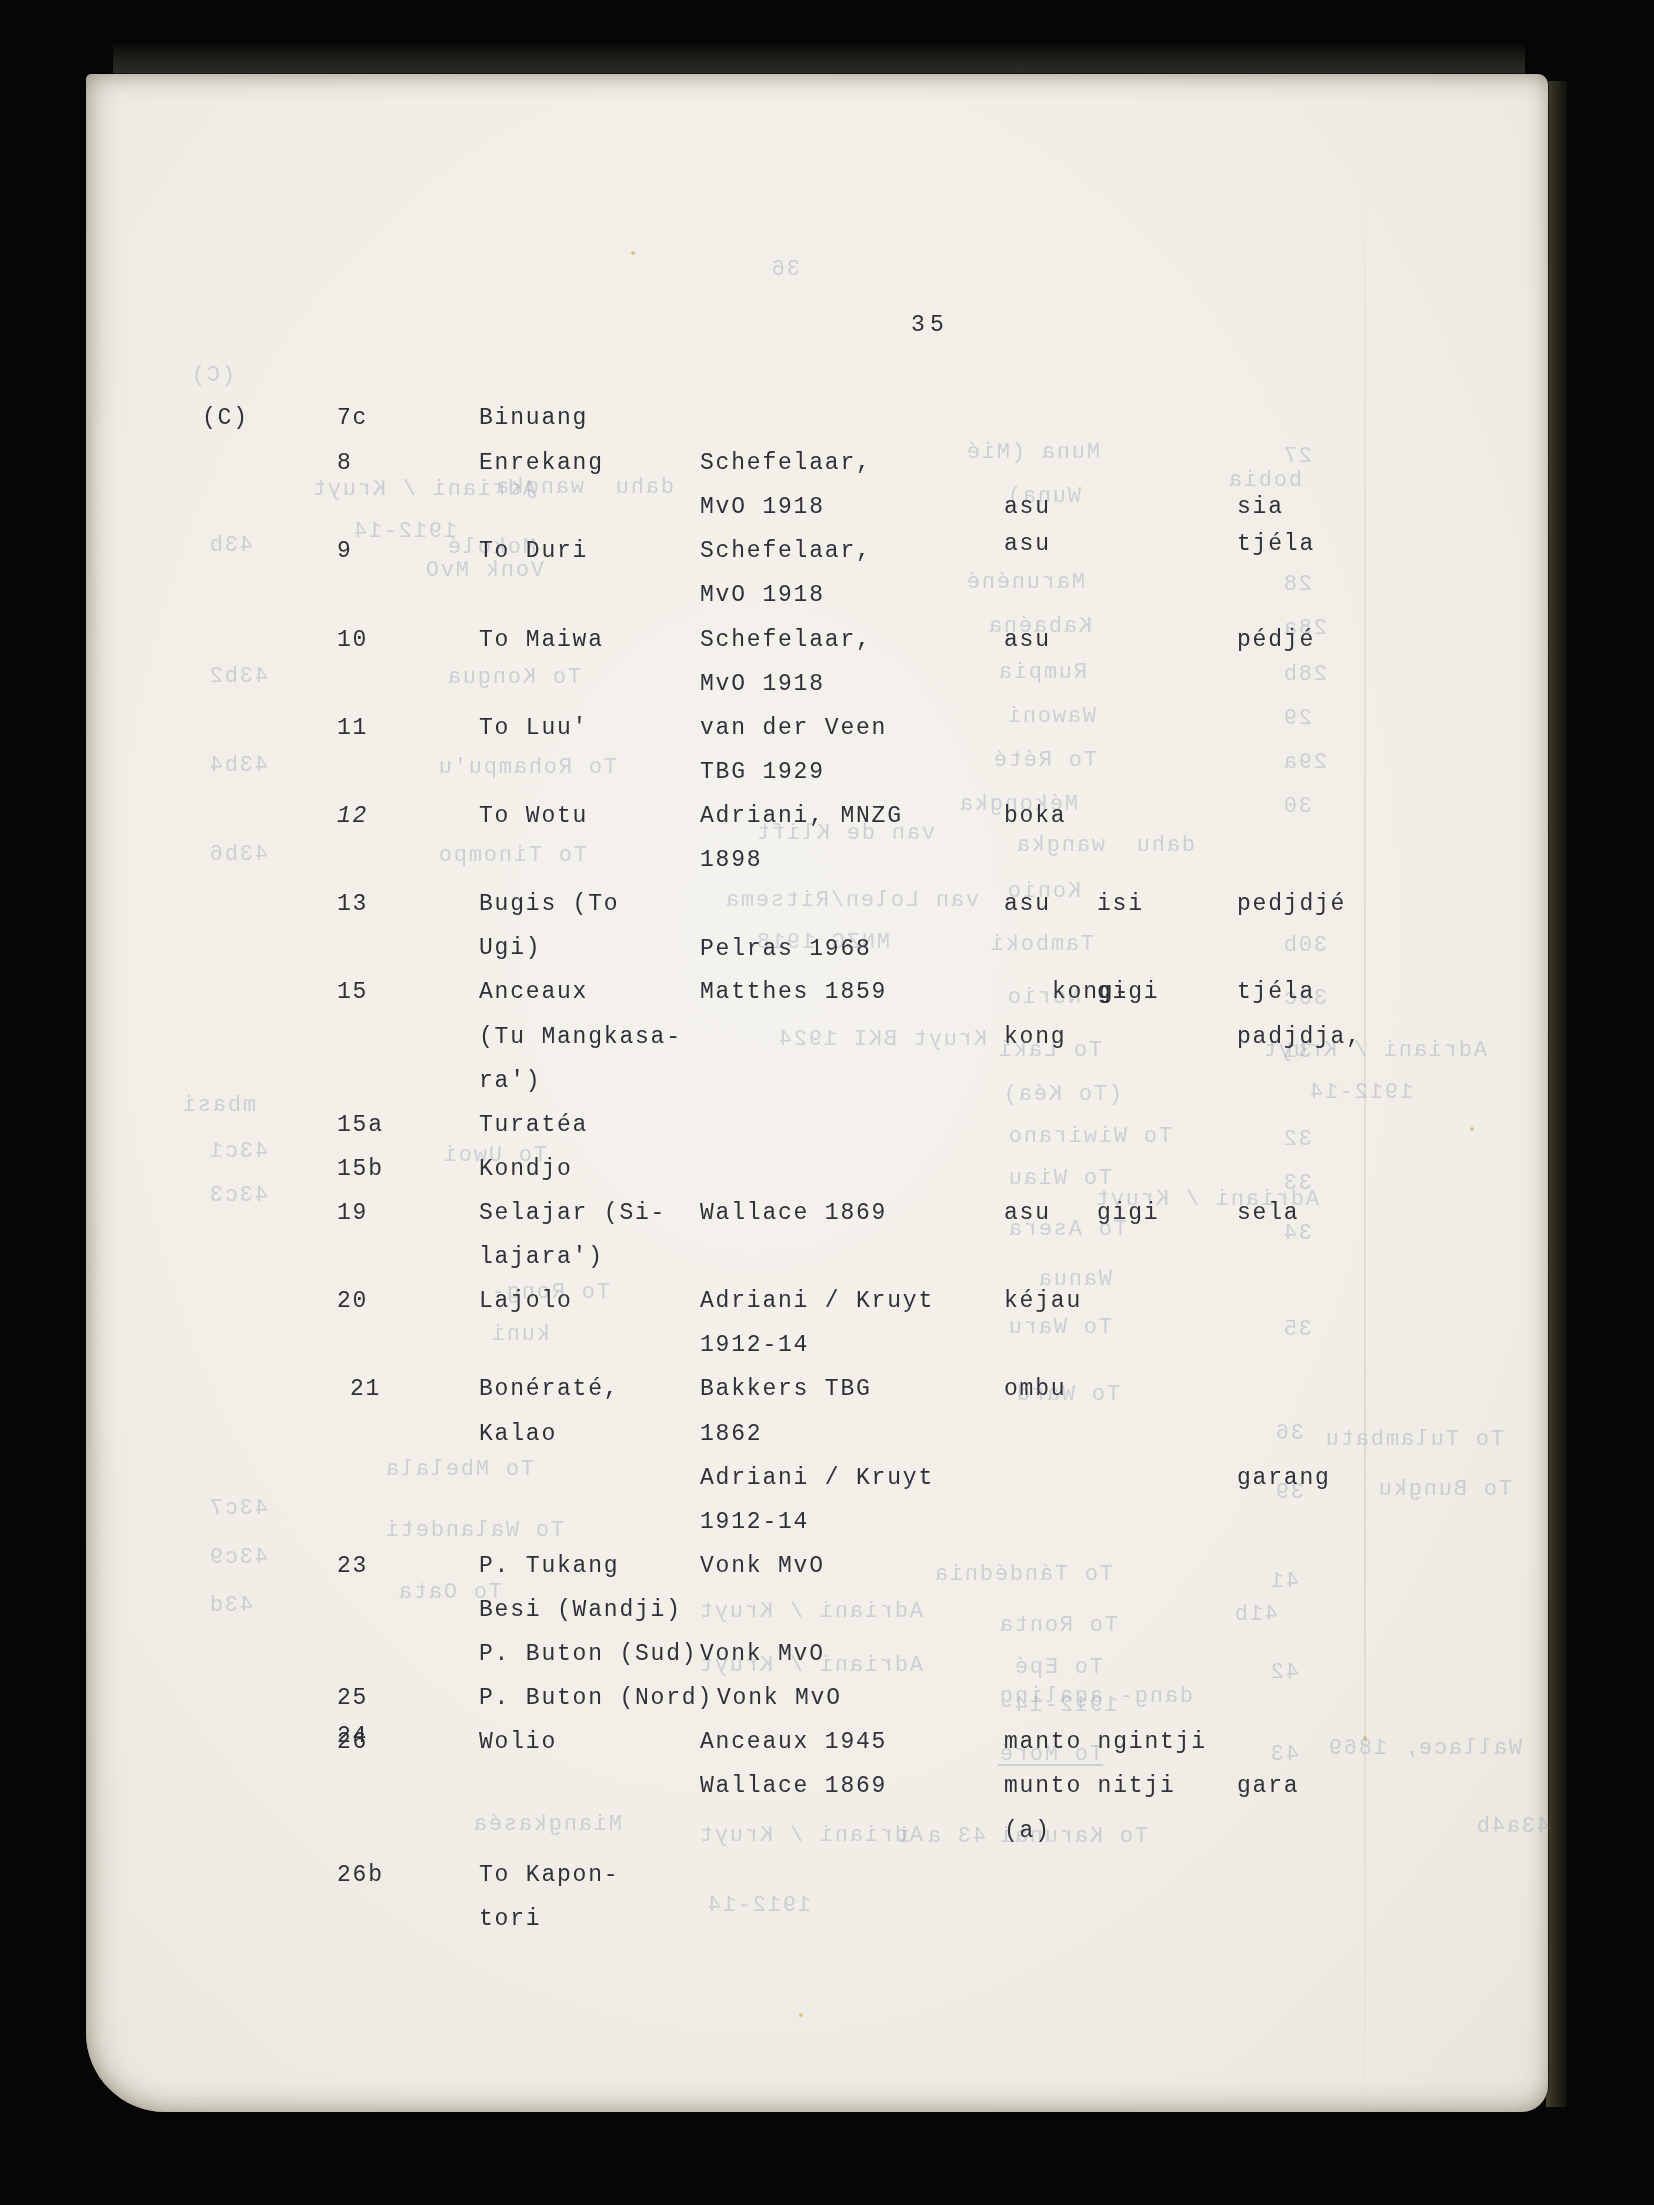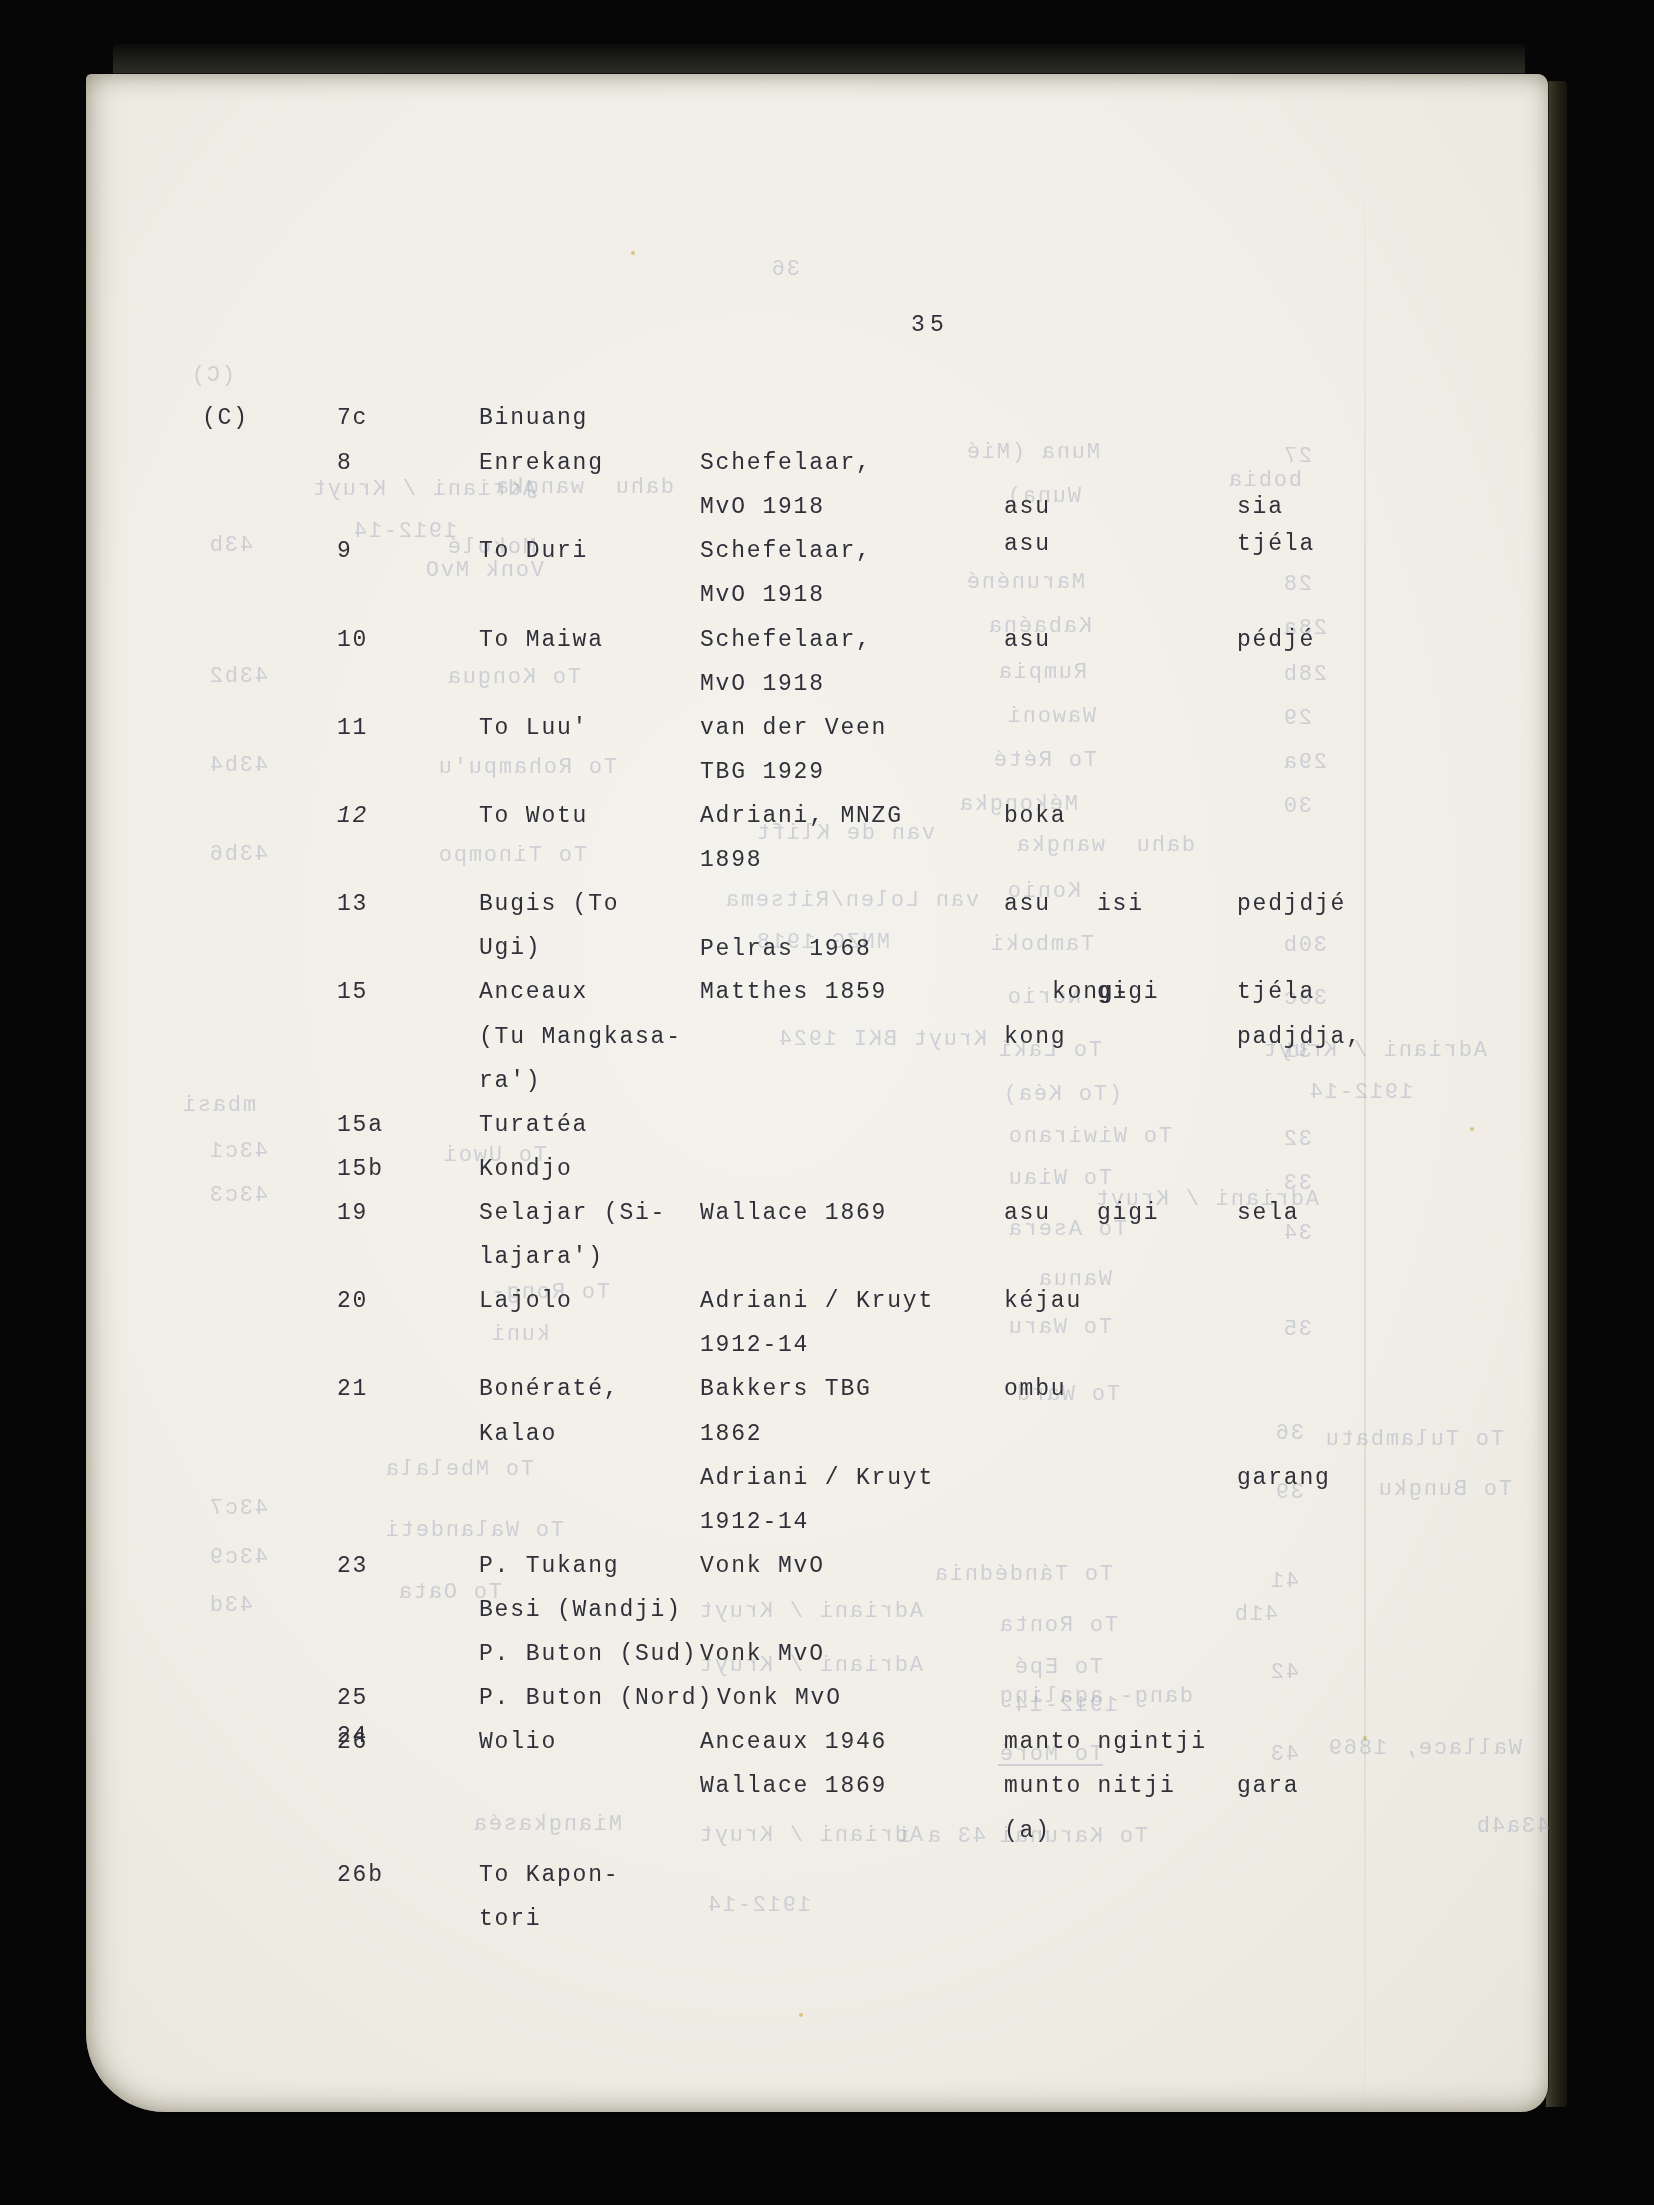--- a/index.html
+++ b/index.html
@@ -190,42 +190,42 @@
         <span class="cell" style="left: 614px; top: 1124px;">Wallace 1869</span>
         <span class="cell" style="left: 918px; top: 1124px;">asu</span>
         <span class="cell" style="left: 1011px; top: 1124px;">gigi</span>
         <span class="cell" style="left: 1151px; top: 1124px;">sela</span>
         <span class="cell" style="left: 393px; top: 1168px;">lajara')</span>
         <span class="cell" style="left: 251px; top: 1212px;">20</span>
         <span class="cell" style="left: 393px; top: 1212px;">Lajolo</span>
         <span class="cell" style="left: 614px; top: 1212px;">Adriani / Kruyt</span>
         <span class="cell" style="left: 918px; top: 1212px;">kéjau</span>
         <span class="cell" style="left: 614px; top: 1256px;">1912-14</span>
-        <span class="cell" style="left: 251px; top: 1300px; text-align: center;">21</span>
+        <span class="cell" style="left: 264px; top: 1300px; text-align: center;">21</span>
         <span class="cell" style="left: 393px; top: 1300px;">Bonératé,</span>
         <span class="cell" style="left: 614px; top: 1300px;">Bakkers TBG</span>
         <span class="cell" style="left: 918px; top: 1300px;">ombu</span>
         <span class="cell" style="left: 393px; top: 1345px;">Kalao</span>
         <span class="cell" style="left: 614px; top: 1345px;">1862</span>
         <span class="cell" style="left: 614px; top: 1389px;">Adriani / Kruyt</span>
         <span class="cell" style="left: 1151px; top: 1389px;">garang</span>
         <span class="cell" style="left: 614px; top: 1433px;">1912-14</span>
         <span class="cell" style="left: 251px; top: 1477px;">23</span>
         <span class="cell" style="left: 393px; top: 1477px;">P. Tukang</span>
         <span class="cell" style="left: 614px; top: 1477px;">Vonk MvO</span>
         <span class="cell" style="left: 393px; top: 1521px;">Besi (Wandji)</span>
         <span class="cell" style="left: 251px; top: 1647px;">24</span>
         <span class="cell" style="left: 393px; top: 1565px;">P. Buton (Sud)</span>
         <span class="cell" style="left: 614px; top: 1565px;">Vonk MvO</span>
         <span class="cell" style="left: 251px; top: 1609px;">25</span>
         <span class="cell" style="left: 393px; top: 1609px;">P. Buton (Nord)</span>
         <span class="cell" style="left: 631px; top: 1609px;">Vonk MvO</span>
         <span class="cell" style="left: 251px; top: 1653px;">26</span>
         <span class="cell" style="left: 393px; top: 1653px;">Wolio</span>
-        <span class="cell" style="left: 614px; top: 1653px;">Anceaux 1946</span>
+        <span class="cell" style="left: 614px; top: 1653px;">Anceaux 1945</span>
         <span class="cell" style="left: 918px; top: 1653px;">manto ngintji</span>
         <span class="cell" style="left: 614px; top: 1697px;">Wallace 1869</span>
         <span class="cell" style="left: 918px; top: 1697px;">munto nitji</span>
         <span class="cell" style="left: 1151px; top: 1697px;">gara</span>
         <span class="cell" style="left: 918px; top: 1742px;">(a)</span>
         <span class="cell" style="left: 251px; top: 1786px;">26b</span>
         <span class="cell" style="left: 393px; top: 1786px;">To Kapon-</span>
         <span class="cell" style="left: 393px; top: 1830px;">tori</span>
       </div>
   <div class="speck" style="left: 545px; top: 177px;"></div>

